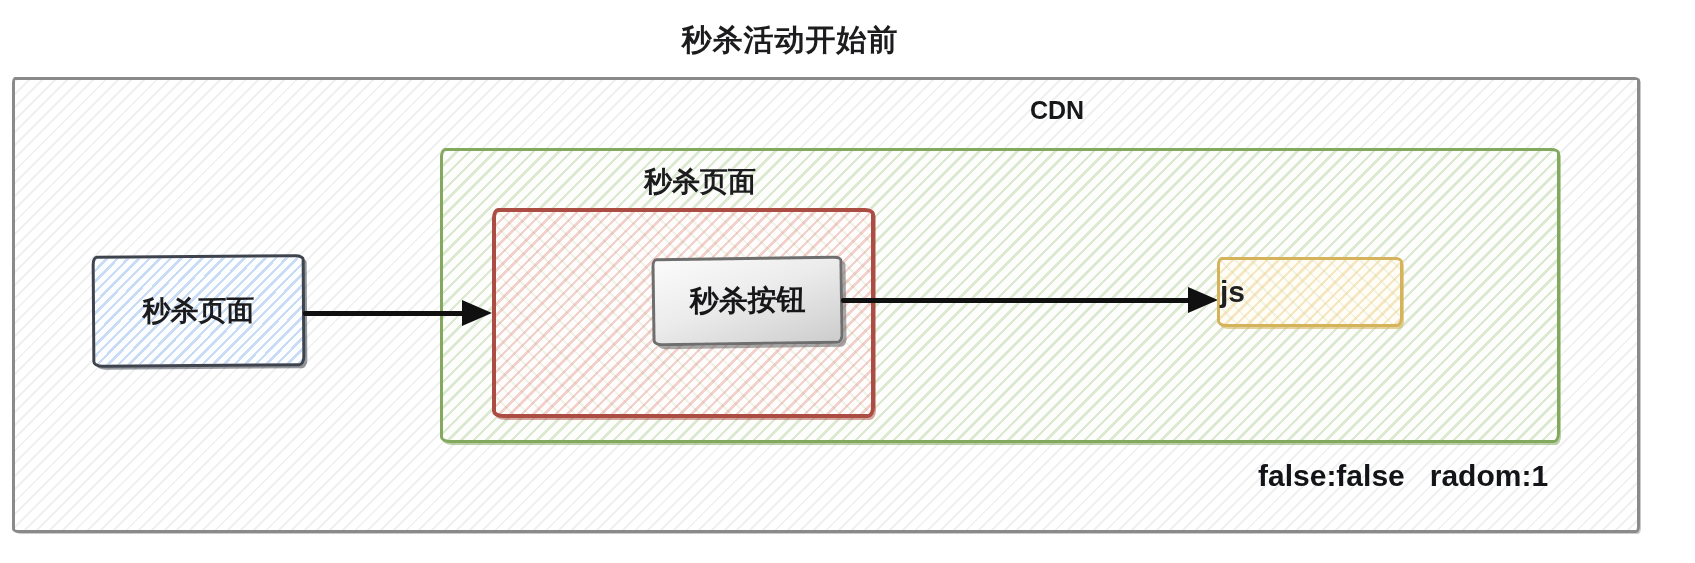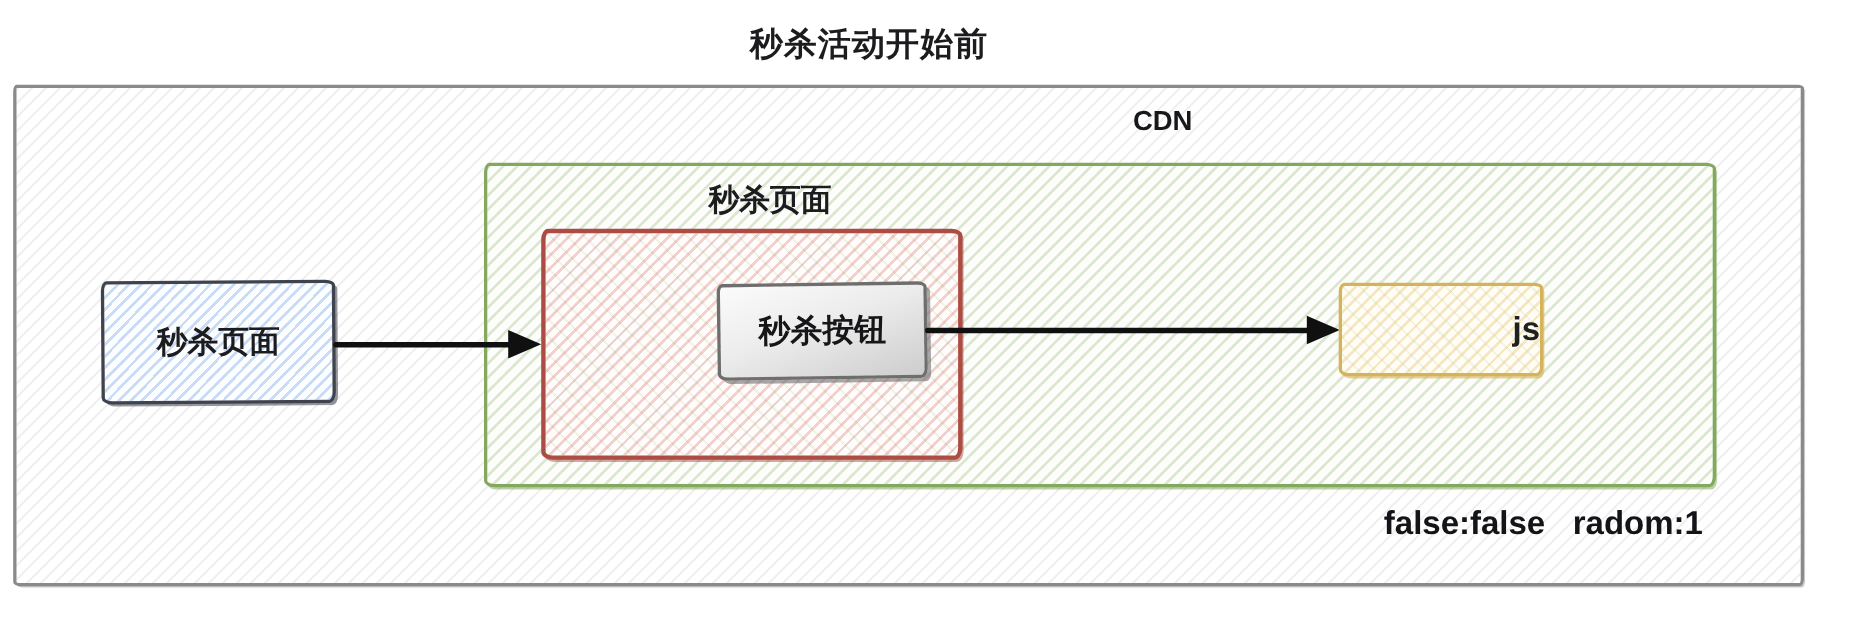--- a/index.html
+++ b/index.html
@@ -91,30 +91,30 @@
       repeating-linear-gradient(135deg, rgba(118,164,229,0.38) 0 2.5px, transparent 2.5px 7.5px),
       #fdfeff;
     display: flex; align-items: center; justify-content: center;
   }
   .user-box .node-label {
     font-size: 28px;
     font-weight: 600;
     color: #1c1c1e;
   }
   .js-box {
-    left: 1217px; top: 257px; width: 186px; height: 85px;
+    left: 1217px; top: 257px; width: 186px; height: 70px;
     box-sizing: border-box;
     border: 3px solid #d5b35a;
     border-radius: 5px 8px 6px 9px / 8px 5px 9px 6px;
     box-shadow: 2px 3px 0 -1px rgba(213,179,90,0.6);
     background:
       repeating-linear-gradient(135deg, rgba(230,196,110,0.38) 0 2.5px, transparent 2.5px 8px),
       repeating-linear-gradient(45deg, rgba(126,172,90,0.10) 0 2px, transparent 2px 11px),
       #fffdf5;
-    display: flex; align-items: center; justify-content: flex-end;
+    display: flex; align-items: center; justify-content: flex-start;
   }
   .js-box .node-label {
     font-size: 30px;
     font-weight: 600;
     color: #1f2022;
   }
   .seckill-button {
     left: 652px; top: 257px; width: 191px; height: 88px;
     box-sizing: border-box;
     border: 3px solid #6e6e6e;

